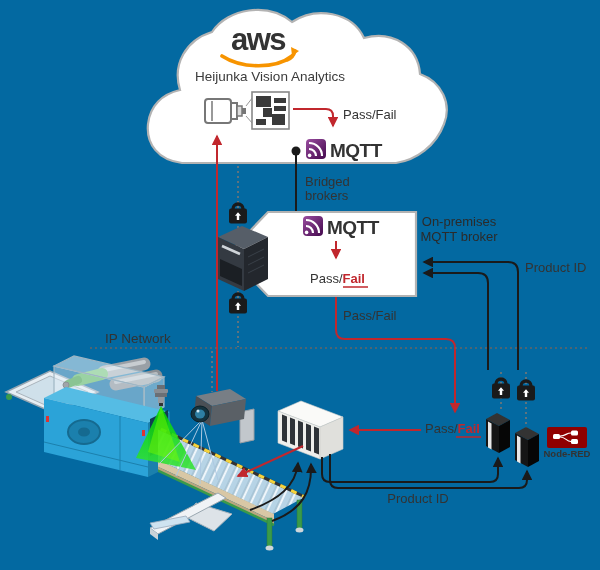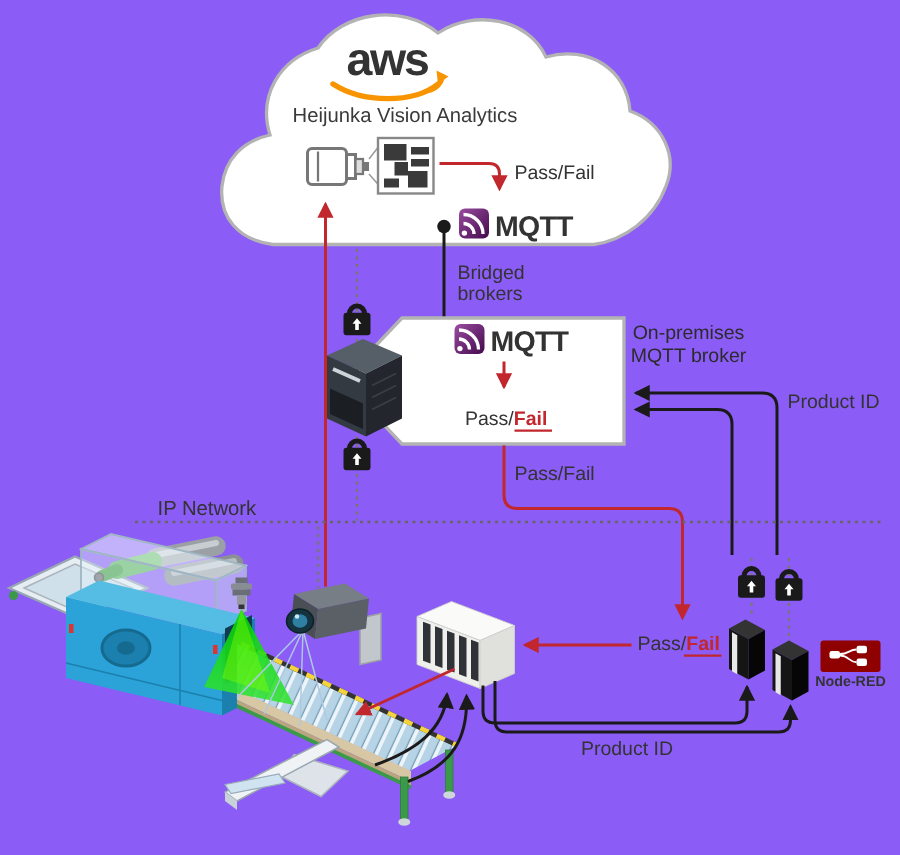--- a/index.html
+++ b/index.html
@@ -1,16 +1,16 @@
 <!DOCTYPE html>
 <html><head>
 <meta charset="utf-8">
 <style>
   html,body{margin:0;padding:0;background:#fff;}
-  .canvas{position:relative;width:600px;height:570px;background:#8b5cf6;overflow:hidden;}
+  .canvas{position:relative;width:600px;height:570px;background:#0369a1;overflow:hidden;}
   svg{display:block;}
   text{font-family:"Liberation Sans","DejaVu Sans",sans-serif;fill:#333;}
   .lbl{font-size:13px;}
   .lbl-b{font-size:13px;font-weight:bold;}
   .cap{font-size:13px;fill:#2b2b2b;}
   .mqtt-t{font-size:19px;font-weight:bold;letter-spacing:-0.5px;}
   .aws-t{font-size:31px;font-weight:bold;letter-spacing:-1.5px;}
   .nr-t{font-size:9.5px;font-weight:bold;}
   .title-t{font-size:13.5px;fill:#3a3a3a;}
 </style>

